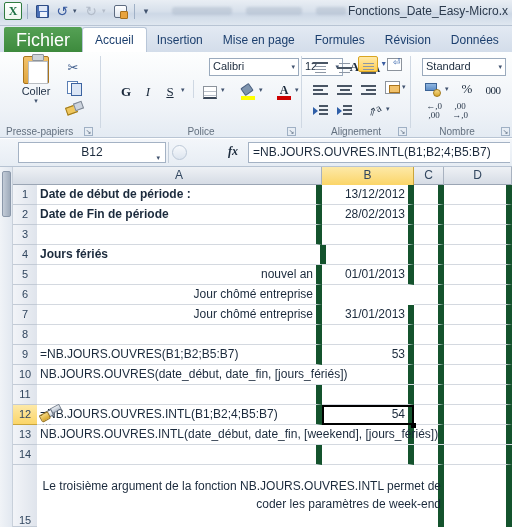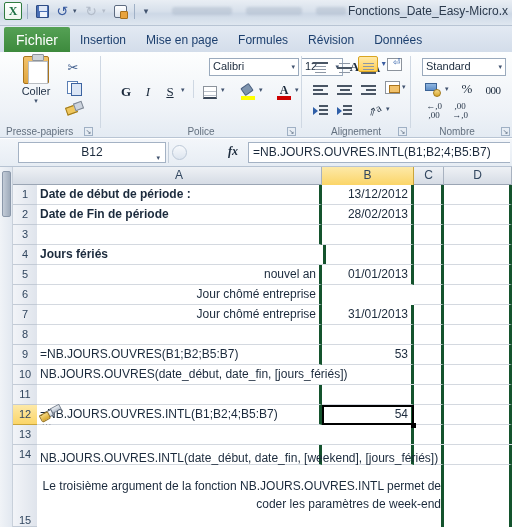--- a/index.html
+++ b/index.html
@@ -84,21 +84,21 @@
     background: linear-gradient(to bottom,#e3eaf3,#d3ddea);
   }
   .tabs { display: flex; align-items: flex-end; height: 26px; padding-left: 4px; }
   .tab {
     font-size: 12px; color: #1c3f6e; padding: 4px 10px 5px; height: 24px; line-height: 16px;
     white-space: nowrap;
   }
   .tab.file {
     background: linear-gradient(to bottom,#55a155,#3d8a3d);
     color: #ffffff; border-radius: 2px 2px 0 0; height: 25px;
-    padding: 5px 12px 4px; font-size: 14px;
+    padding: 5px 12px 4px; font-size: 18px;
   }
   .tab.active {
     background: #ffffff;
     border: 1px solid #b8c6d8; border-bottom: none;
     border-radius: 3px 3px 0 0; height: 25px; padding: 4px 12px 5px;
     color: #1c3f6e;
   }
 
   
   .ribbon {
@@ -396,21 +396,21 @@
     background: linear-gradient(to right,#f2f4f8,#dfe4ec);
   }
   .rh.sel {
     background: linear-gradient(to bottom,#fde9a8,#fbd568);
     border-bottom: 1px solid #caa53b;
   }
   .cells { position: absolute; left: 37px; top: 18px; right: 0; bottom: 0; }
   .cell {
     position: absolute;
     font-size: 12px; color: #1b2a3c;
-    border-right: 3px solid #14532d; border-bottom: 1px solid #d4d9e0;
+    border-right: 6px solid #14532d; border-bottom: 1px solid #d4d9e0;
     padding: 0 3px; overflow: hidden; white-space: nowrap;
     line-height: 19px;
   }
   .cell.bold { font-weight: bold; }
   .cell.right { text-align: right; }
   .cell.noborder-r { border-right: none; }
   .cell.tall {
     white-space: normal; line-height: 18px; text-align: right;
     padding-top: 12px;
   }
@@ -470,20 +470,21 @@
     </div>
     <div class="blur-ghost" style="left:172px; width:60px;"></div>
     <div class="blur-ghost" style="left:246px; width:56px;"></div>
     <div class="blur-ghost" style="left:316px; width:30px;"></div>
     <div class="title-text">Fonctions_Date_Easy-Micro.x</div>
   </div>
 
   <div class="tabstrip">
     <div class="tabs">
       <div class="tab file">Fichier</div>
+      <div class="tab active">Accueil</div>
       <div class="tab">Insertion</div>
       <div class="tab">Mise en page</div>
       <div class="tab">Formules</div>
       <div class="tab">Révision</div>
       <div class="tab">Données</div>
     </div>
   </div>
 
   <div class="ribbon">
 
@@ -724,21 +725,21 @@
       <div class="cell" style="left:377px; top:200px; width:30px;  height:20px;"></div>
       <div class="cell" style="left:407px; top:200px; width:68px;  height:20px;"></div>
 
       <div class="cell" style="left:0;   top:220px; width:285px; height:20px;">=NB.JOURS.OUVRES.INTL(B1;B2;4;B5:B7)</div>
       <div class="cell right" style="left:285px; top:220px; width:92px;  height:20px;">54</div>
       <div class="cell" style="left:377px; top:220px; width:30px;  height:20px;"></div>
       <div class="cell" style="left:407px; top:220px; width:68px;  height:20px;"></div>
       <div class="selbox" style="left:285px; top:220px; width:92px; height:20px;"></div>
       <div class="fillhandle" style="left:374px; top:238px;"></div>
 
-      <div class="cell noborder-r" style="left:0;   top:240px; width:418px; height:20px; border-bottom:none; z-index:3; background:transparent;margin-top:24px;">NB.JOURS.OUVRES.INTL(date_début, date_fin, [weekend], [jours_fériés])</div>
+      <div class="cell noborder-r" style="left:0;   top:240px; width:418px; height:20px; border-bottom:none; z-index:3; background:transparent;">NB.JOURS.OUVRES.INTL(date_début, date_fin, [weekend], [jours_fériés])</div>
       <div class="cell" style="left:285px; top:240px; width:92px;  height:20px;"></div>
       <div class="cell" style="left:377px; top:240px; width:30px;  height:20px;"></div>
       <div class="cell" style="left:407px; top:240px; width:68px;  height:20px;"></div>
       <div style="position:absolute; left:0; top:259px; width:475px; height:1px; background:#d4d9e0;"></div>
 
       <div class="cell" style="left:0;   top:260px; width:285px; height:20px;"></div>
       <div class="cell" style="left:285px; top:260px; width:92px;  height:20px;"></div>
       <div class="cell" style="left:377px; top:260px; width:30px;  height:20px;"></div>
       <div class="cell" style="left:407px; top:260px; width:68px;  height:20px;"></div>
 

